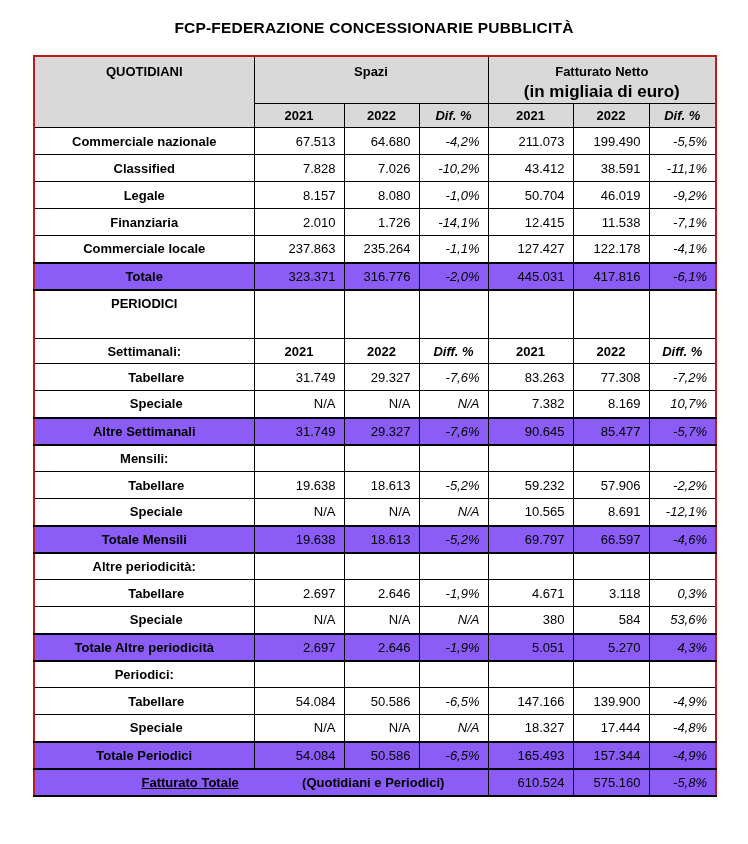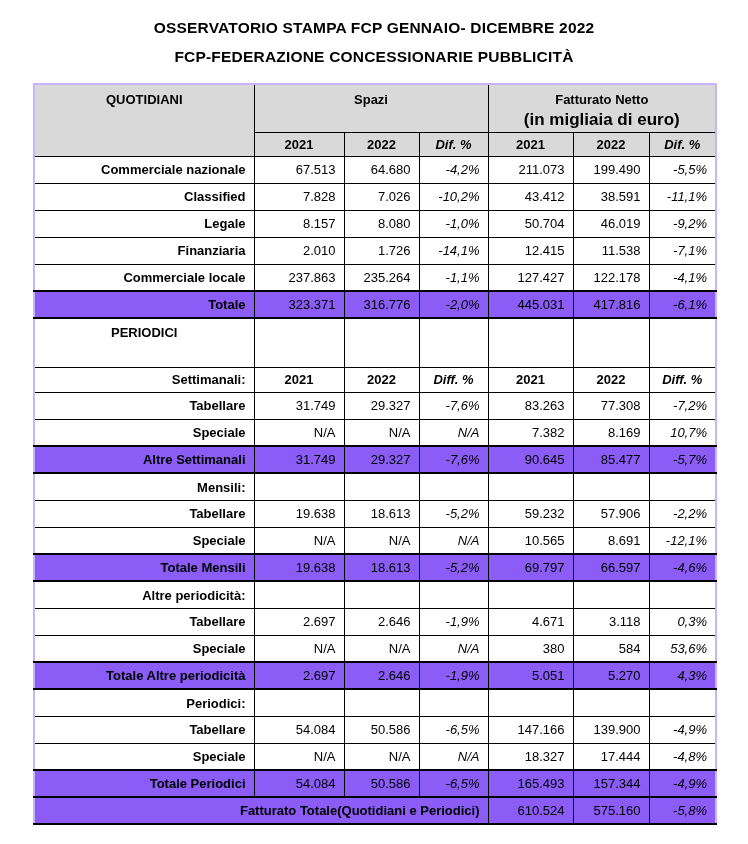--- a/index.html
+++ b/index.html
@@ -17,63 +17,62 @@
     font-weight: bold;
     font-size: 15.5px;
     line-height: 1.85;
     letter-spacing: 0.2px;
   }
   .tbl-wrap { width: 682px; margin: 12px auto 0 auto; }
   table {
     border-collapse: collapse;
     table-layout: fixed;
     width: 100%;
-    border: 2px solid #c4b5fd;
+    border: 2px solid #b91c1c;
   }
   th, td {
     border: 1px solid #000;
     font-size: 13px;
     height: 27px;
     padding: 0 8px;
     overflow: hidden;
     white-space: nowrap;
     vertical-align: middle;
   }
   thead th { background: #d9d9d9; font-weight: bold; }
   .th-quotidiani { vertical-align: top; text-align: center; padding-top: 7px; }
   .th-group { vertical-align: top; padding-top: 7px; height: 48px; }
   .th-group .sub { font-size: 17px; margin-top: 3px; }
   .years-row th { height: 24px; text-align: center; }
   .italic { font-style: italic; }
 
-  td.label { text-align: right; font-weight: bold; }
+  td.label { text-align: center; font-weight: bold; }
   td.indent { padding-left: 32px; margin-left: 36px; }
   td.num { text-align: right; font-weight: normal; }
   td.pct { text-align: right; font-style: italic; font-weight: normal; }
 
   tr.row-total td, tr.row-grand-total td { background: #8b5cf6; }
   tr.row-total td, tr.row-grand-total td { border-top-width: 2px; border-bottom-width: 2px; }
 
   tr.row-group-title td.label { text-align: center; }
   tr.row-group-title td { border-bottom: none; }
   tr.row-empty td { height: 22px; border-top: none; }
   tr.row-empty td:first-child { border-top: none; }
 
   tr.row-years td { font-weight: bold; height: 25px; }
   tr.row-years td.ycell { text-align: center; }
 
-  tr.row-grand-total .grand-main { display: inline-block; width: 224px; font-weight: bold; }
+  tr.row-grand-total .grand-main { display: inline-block; width: 224px; font-weight: bold; text-decoration: underline; }
   tr.row-grand-total .grand-sub { display: inline-block; font-weight: bold; }
 </style>
 </head>
 <body>
 
 <div>
   <div class="page-title">
-    <div class="t-line">OSSERVATORIO STAMPA FCP GENNAIO- DICEMBRE 2022</div>
     <div class="t-line">FCP-FEDERAZIONE CONCESSIONARIE PUBBLICITÀ</div>
   </div>
 
   <div class="tbl-wrap">
     <table>
       <colgroup>
         <col style="width:220px">
         <col style="width:90px">
         <col style="width:75px">
         <col style="width:69px">

